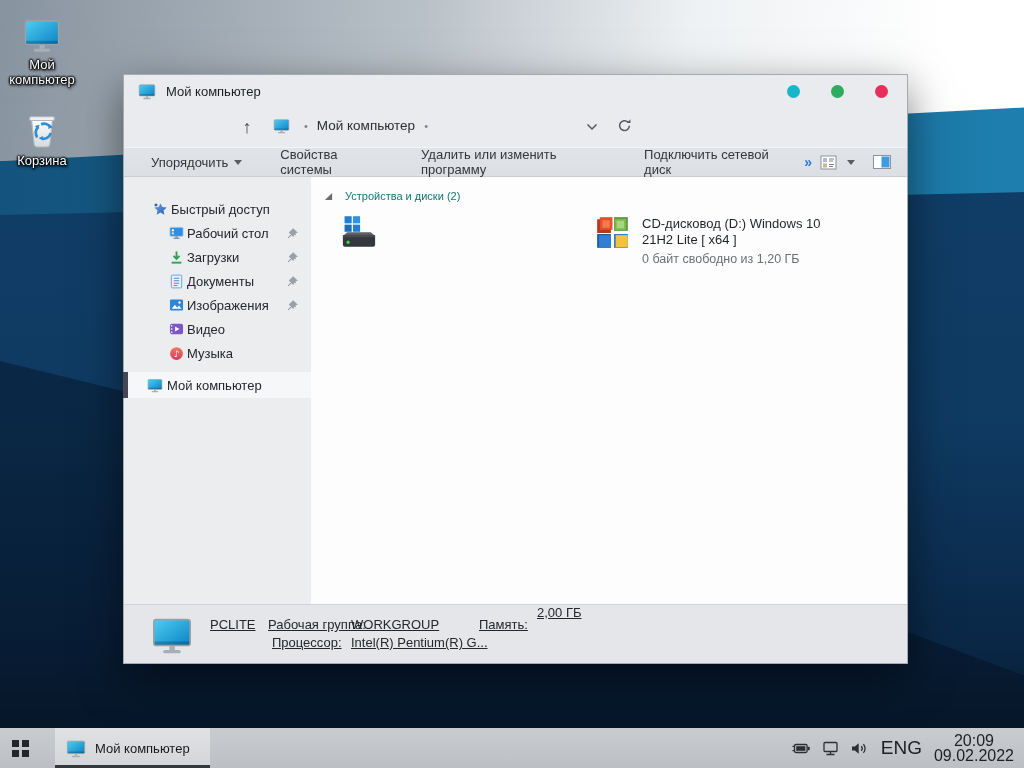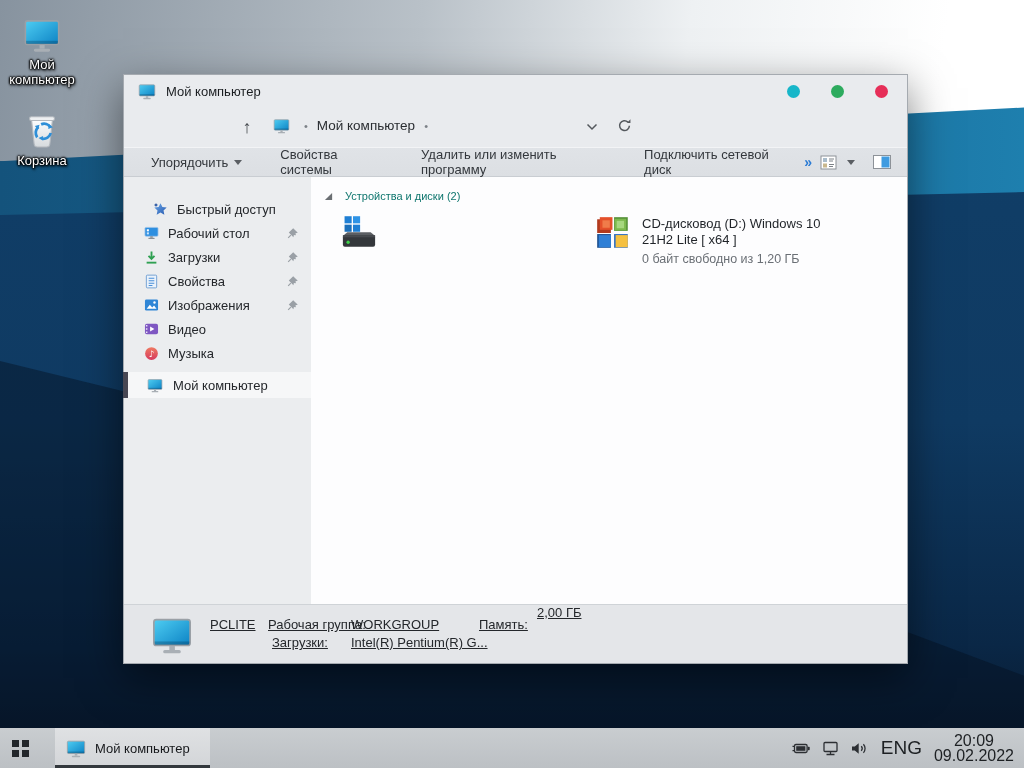--- a/index.html
+++ b/index.html
@@ -49,22 +49,22 @@
   .tb-item{display:flex;align-items:center;gap:6px;padding:0 10px;height:100%;cursor:default;}
   .tb-caret{width:0;height:0;border-left:4px solid transparent;border-right:4px solid transparent;
     border-top:5px solid #5a5e63;}
   .tb-more{color:#2b7bd4;font-weight:bold;font-size:14px;padding:0 8px;}
   .tb-right{margin-left:auto;display:flex;align-items:center;gap:10px;padding-right:16px;}
 
   .body{flex:1;display:flex;min-height:0;position:relative;}
   .sidebar{width:187px;background:#ebedef;padding-top:20px;position:relative;flex:0 0 auto;}
   .srow{height:24px;display:flex;align-items:center;font-size:13px;color:#24272b;
     padding-left:29px;position:relative;cursor:default;}
-  .srow.child{padding-left:20px;}
-  .srow .slabel{margin-left:9px;white-space:nowrap;text-align:center;}
+  .srow.child{padding-left:45px;}
+  .srow .slabel{margin-left:3px;white-space:nowrap;text-align:center;}
   .srow .pin{position:absolute;right:12px;top:6px;}
   .srow.computer{margin-top:7px;height:26px;background:rgba(255,255,255,.55);}
   .sel-indicator{position:absolute;left:-1px;top:0;width:5px;height:26px;background:#474753;}
 
   .main{flex:1;background:#fdfdfe;position:relative;}
   .group-hdr{position:absolute;left:13px;top:13px;display:flex;align-items:center;gap:12px;
     font-size:11px;color:#0f766e;}
   .tile{position:absolute;display:flex;gap:10px;width:250px;cursor:default;}
   .tile .tinfo{font-size:13px;color:#1f2328;line-height:16px;padding-top:2px;}
   .tile .tsub{color:#6a6f75;font-size:12.5px;margin-top:3px;}
@@ -248,21 +248,21 @@
           <path d="M6.2 1.2 l4.6 4.6 -2.3.5 .4 2 -2-.4 -.5 2.3 -4.6-4.6z" fill="#9aa0a6"></path>
           <path d="M1.2 10.8 l2.6-2.6" stroke="#9aa0a6" stroke-width="1.2"></path>
           </svg>
       </div>
 
       <div class="srow child">
         <svg width="15" height="15" viewBox="0 0 16 16">
           <rect x="2.5" y="1.2" width="11" height="13.6" rx="1" fill="#eaf2fb" stroke="#6f9fd2" stroke-width="1"></rect>
           <path d="M5 4.6h6M5 7.2h6M5 9.8h6M5 12.2h4" stroke="#4a90d9" stroke-width="1.1"></path>
         </svg>
-        <span class="slabel">Свойства</span>
+        <span class="slabel">Документы</span>
         <svg class="pin" width="12" height="12" viewBox="0 0 12 12">
           <path d="M6.2 1.2 l4.6 4.6 -2.3.5 .4 2 -2-.4 -.5 2.3 -4.6-4.6z" fill="#9aa0a6"></path>
           <path d="M1.2 10.8 l2.6-2.6" stroke="#9aa0a6" stroke-width="1.2"></path>
           </svg>
       </div>
 
       <div class="srow child">
         <svg width="15" height="14" viewBox="0 0 16 15">
           <rect x="1" y="1.5" width="14" height="12" rx="1.5" fill="#2f86d6"></rect>
           <path d="M2.8 11.5 l3.4-4.2 2.6 3 1.9-2.3 2.7 3.5z" fill="#fff"></path>
@@ -348,21 +348,21 @@
 
   <div class="statusbar">
     <svg class="spc-ico" width="46" height="42" viewBox="0 0 24 22">
         <use href="#icon-monitor"></use>
       </svg>
     <span class="sline" style="left:86px;top:12px">PCLITE</span>
     <span class="sline" style="left:144px;top:12px">Рабочая группа:</span>
     <span class="sline" style="left:227px;top:12px">WORKGROUP</span>
     <span class="sline" style="left:355px;top:12px">Память:</span>
     <span class="sline" style="left:413px;top:0">2,00 ГБ</span>
-    <span class="sline" style="left:148px;top:30px">Загрузки:</span>
+    <span class="sline" style="left:148px;top:30px">Процессор:</span>
     <span class="sline" style="left:227px;top:30px">Intel(R) Pentium(R) G...</span>
   </div>
 </div>
 
 <div class="taskbar">
   <div class="startbtn">
     <div class="startgrid">
         <i></i>
         <i></i>
         <i></i>

